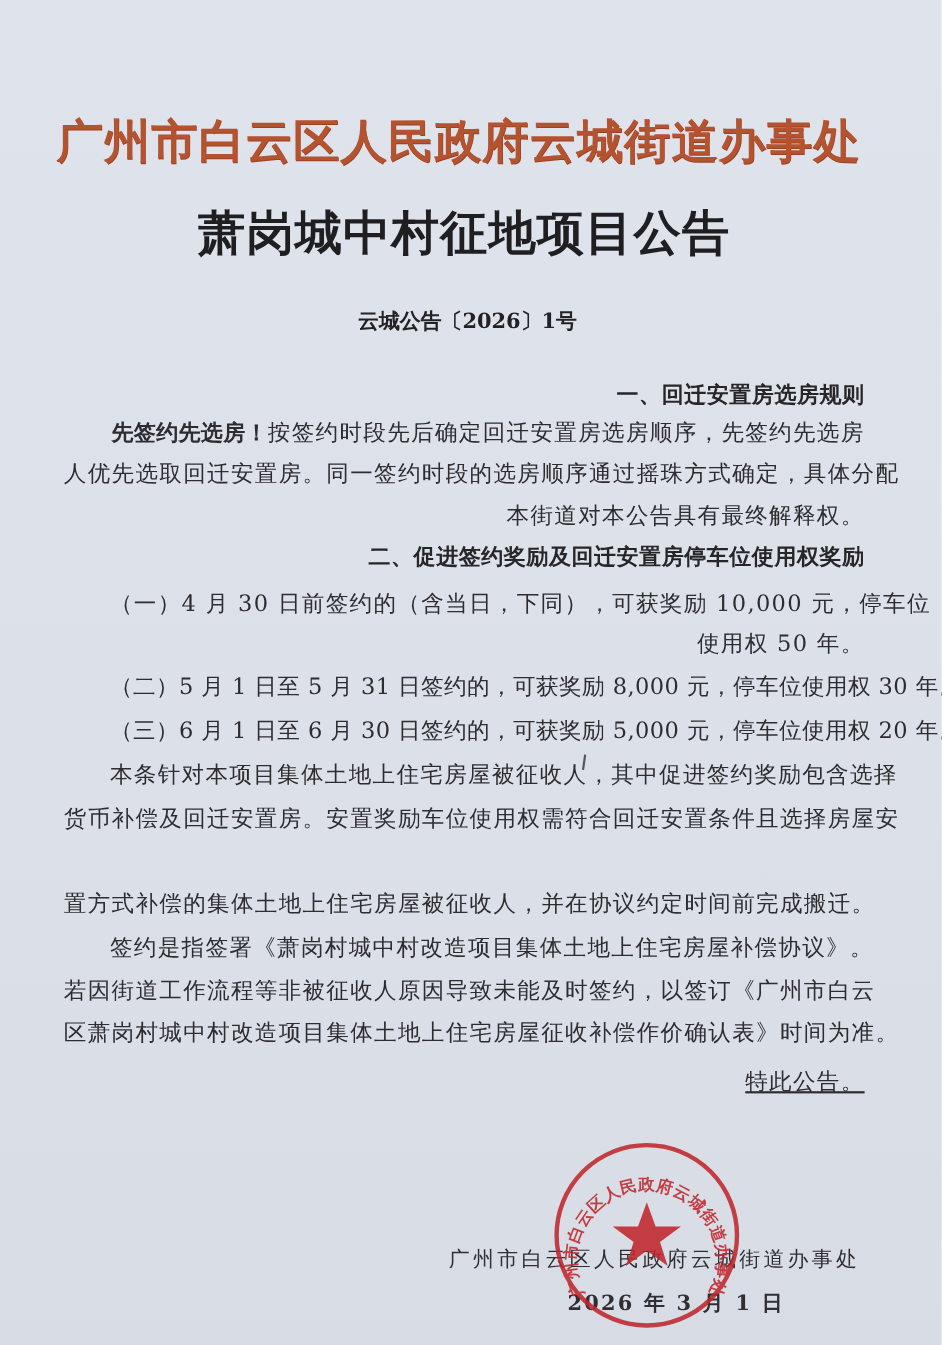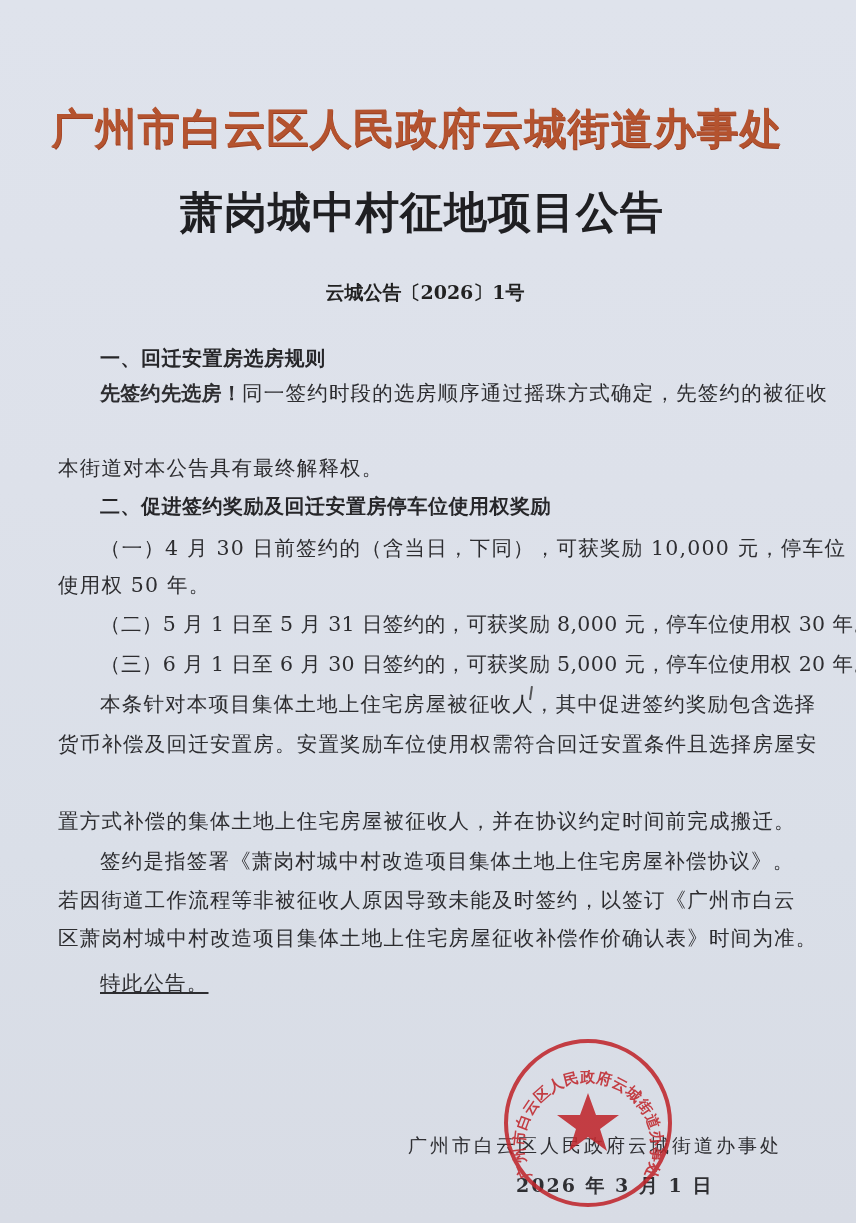--- a/index.html
+++ b/index.html
@@ -61,20 +61,21 @@
     }
     .line {
       position: absolute;
       left: 58px;
       width: 728px;
       font-size: 20.5px;
       line-height: 30px;
       white-space: nowrap;
       color: #2d2d30;
       letter-spacing: 1.2px;
+      text-align: right;
     }
     .line.indent { left: 100px; width: 686px; }
     .line.heading {
       font-family: "DejaVu Sans", "Liberation Sans", sans-serif;
       font-weight: bold;
       font-size: 20px;
       letter-spacing: 0.5px;
       color: #262629;
     }
     .bold-lead {
@@ -124,21 +125,22 @@
 </head>
 <body>
 
 <div class="page">
 
   <div class="issuer-title">广州市白云区人民政府云城街道办事处</div>
   <div class="doc-title">萧岗城中村征地项目公告</div>
   <div class="doc-number">云城公告〔2026〕1号</div>
 
   <div class="line indent heading" style="top:343px;">一、回迁安置房选房规则</div>
-  <div class="line indent" style="top:378px;"><span class="bold-lead">先签约先选房！</span><span>同一签约时段的选房顺序通过摇珠方式确定，先签约的被征收</span></div>
+  <div class="line indent" style="top:378px;"><span class="bold-lead">先签约先选房！</span><span>按签约时段先后确定回迁安置房选房顺序，先签约先选房</span></div>
+  <div class="line" style="top:415px;">人优先选取回迁安置房。同一签约时段的选房顺序通过摇珠方式确定，具体分配</div>
   <div class="line" style="top:453px;">本街道对本公告具有最终解释权。</div>
 
   <div class="line indent heading" style="top:491px;">二、促进签约奖励及回迁安置房停车位使用权奖励</div>
   <div class="line indent" style="top:533px;">（一）4 月 30 日前签约的（含当日，下同），可获奖励 10,000 元，停车位</div>
   <div class="line" style="top:570px;">使用权 50 年。</div>
   <div class="line indent" style="top:609px; letter-spacing:0.4px;">（二）5 月 1 日至 5 月 31 日签约的，可获奖励 8,000 元，停车位使用权 30 年。</div>
   <div class="line indent" style="top:649px; letter-spacing:0.4px;">（三）6 月 1 日至 6 月 30 日签约的，可获奖励 5,000 元，停车位使用权 20 年。</div>
   <div class="line indent" style="top:689px;">本条针对本项目集体土地上住宅房屋被征收人，其中促进签约奖励包含选择</div>
   <div class="line" style="top:729px;">货币补偿及回迁安置房。安置奖励车位使用权需符合回迁安置条件且选择房屋安</div>
   <div class="line" style="top:766px;margin-top:40px;">置方式补偿的集体土地上住宅房屋被征收人，并在协议约定时间前完成搬迁。</div>

